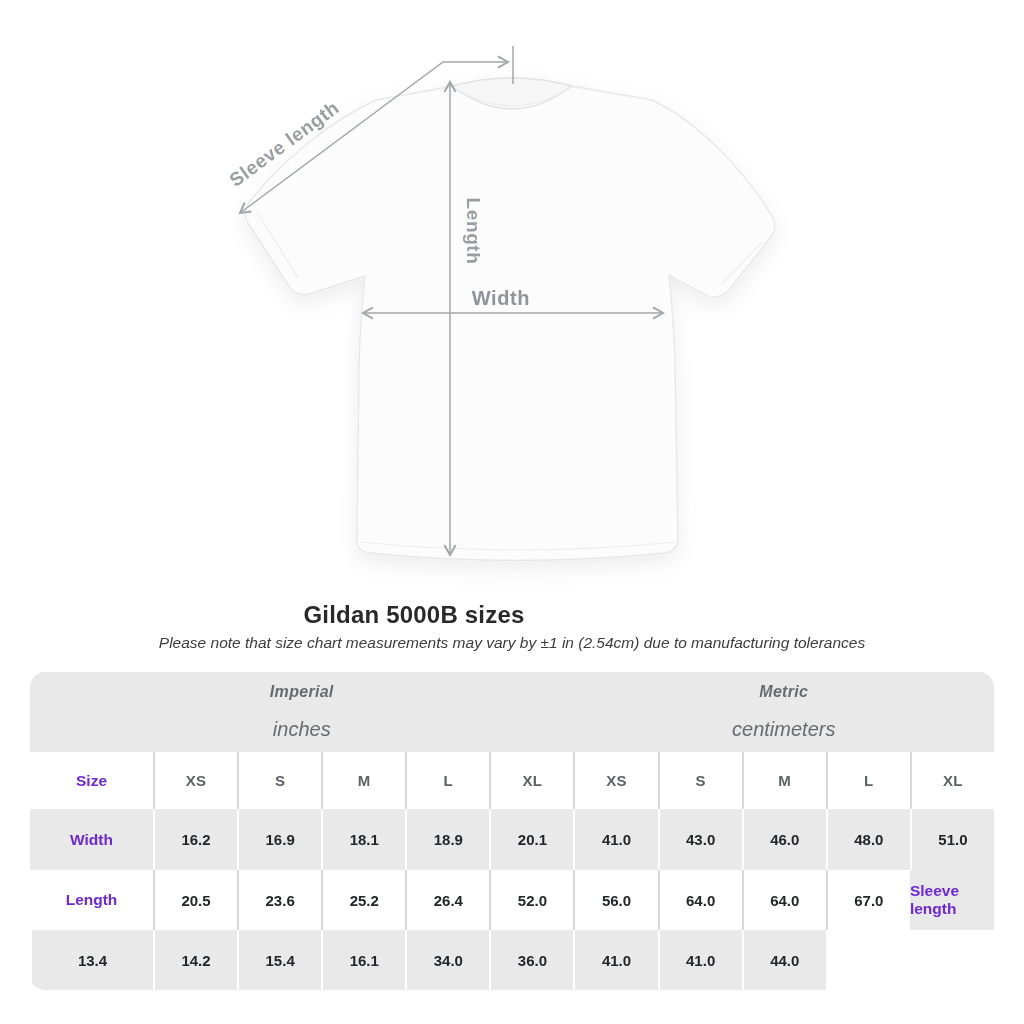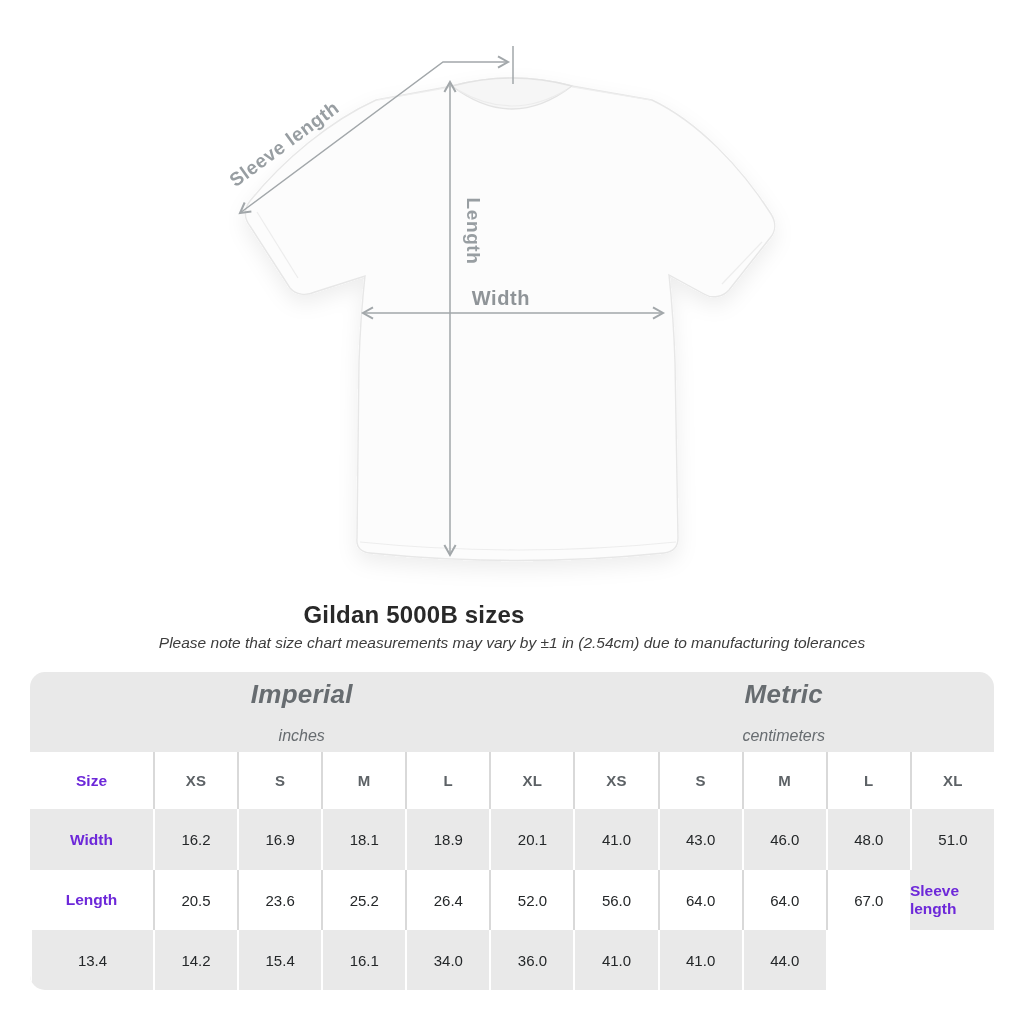--- a/index.html
+++ b/index.html
@@ -29,25 +29,25 @@
     position:absolute;left:30px;top:672px;width:964px;height:318px;
     border-radius:15px;overflow:hidden;background:#ffffff;
     display:grid;
     grid-template-columns:123px repeat(10, 1fr);
     grid-template-rows:80px 57px 61px 60px 60px;
   }
   .band{background:#e9e9e9;display:flex;flex-direction:column;align-items:center;
         justify-content:center;gap:5px;}
   .band-left{grid-column:1/7;}
   .band-right{grid-column:7/12;text-align:right;}
-  .band-title{font-size:26px;font-weight:bold;font-style:italic;color:#676c70;letter-spacing:.3px;}
-  .band-sub{font-size:16px;font-style:italic;color:#676c70;margin-top:12px;}
+  .band-title{font-size:16px;font-weight:bold;font-style:italic;color:#676c70;letter-spacing:.3px;}
+  .band-sub{font-size:20px;font-style:italic;color:#676c70;margin-top:12px;}
 
   .cell{display:flex;align-items:center;justify-content:center;}
-  .sep{border-left:2px solid #d9d9d9;}
+  .sep{border-left:2px solid #d9d9d9;font-weight:bold;}
   .th{font-weight:bold;font-size:15px;color:#5d6266;letter-spacing:.3px;}
   .rowlabel{font-weight:bold;font-size:15.5px;color:#6d28d9;}
   .val{font-size:15px;color:#242729;}
   .shaded{background:#e9e9e9;}
   .shaded.sep{border-left-color:#ffffff;}
 </style>
 </head>
 <body>
 
 <div class="stage">

